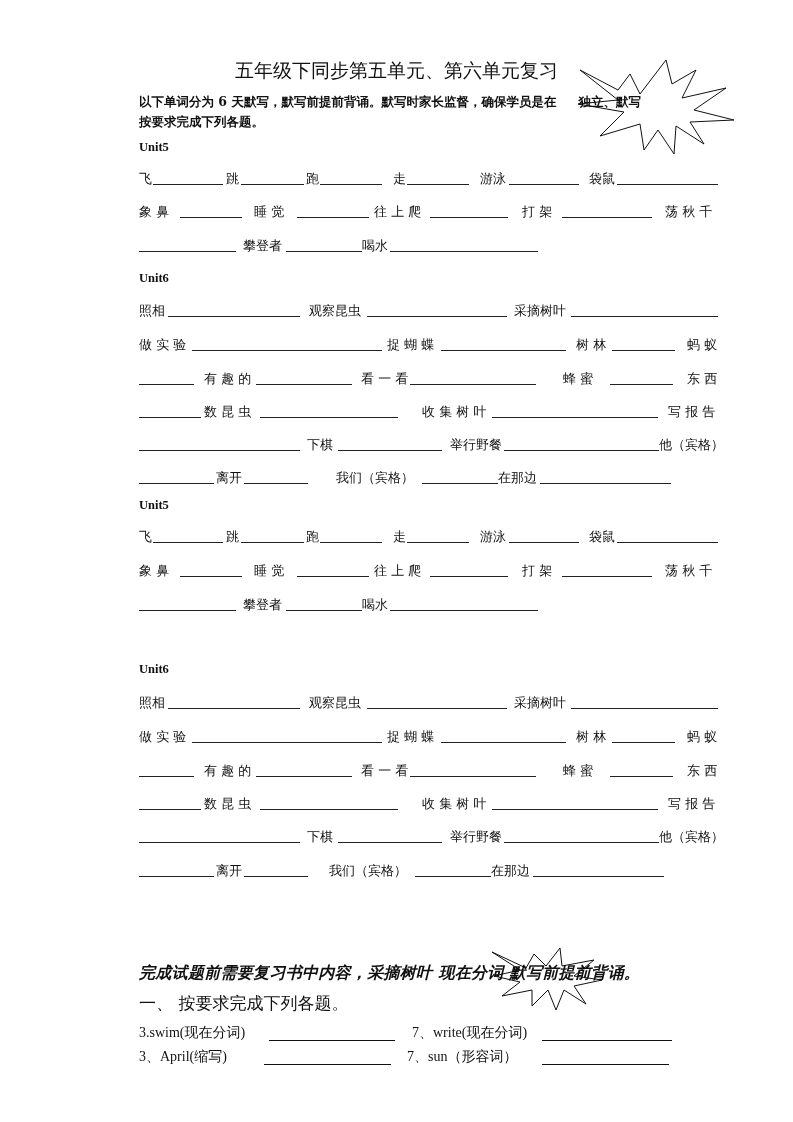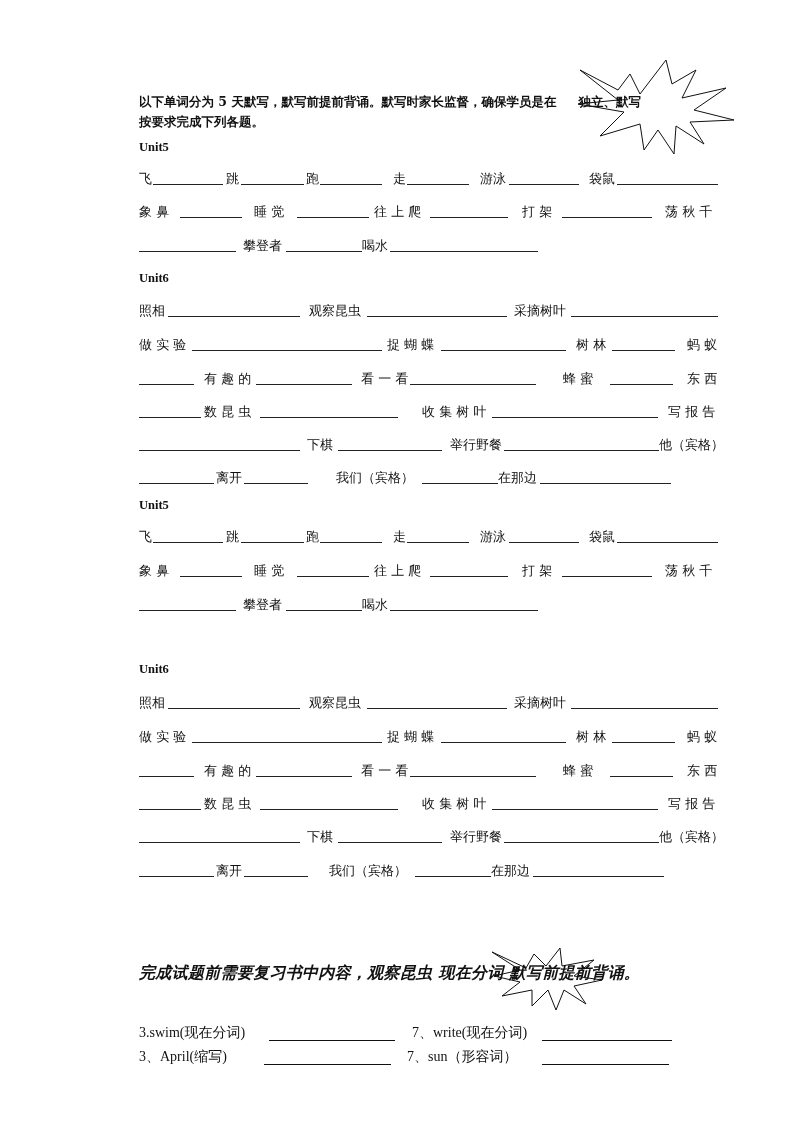--- a/index.html
+++ b/index.html
@@ -20,27 +20,28 @@
           font-style: italic; white-space: nowrap; letter-spacing: 0.3px; }
   .section { position: absolute; left: 139px; top: 992px; font-size: 17px; white-space: nowrap; }
   .q { position: absolute; font-size: 14px; white-space: nowrap; font-family: "Liberation Serif", serif; }
   .qline { position: absolute; height: 0; border-bottom: 1px solid #111; }
 </style>
 </head>
 <body>
 
 <div class="page">
 
+  <div class="title">五年级下同步第五单元、第六单元复习</div>
 
   <svg class="star" style="left:578px; top:56px;" width="170" height="102" viewBox="0 0 170 102">
     <polygon fill="none" stroke="#111" stroke-width="1" points="2,14 40,34 52,18 62,38 88,4 94,28 118,14 104,42 148,32 116,54 156,64 112,66 126,88 98,70 96,98 80,74 66,94 62,68 22,80 46,56 0,48 40,44"></polygon>
   </svg>
 
   <div class="intro">
-    <span>以下单词分为 5 天默写，默写前提前背诵。默写时家长监督，确保学员是在</span><span style="display:inline-block;width:22px"></span><span>独立、默写</span><br>
+    <span>以下单词分为 6 天默写，默写前提前背诵。默写时家长监督，确保学员是在</span><span style="display:inline-block;width:22px"></span><span>独立、默写</span><br>
     <span>按要求完成下列各题。</span>
   </div>
 
   <div class="unit" style="top:140px">Unit5</div>
 
   <div class="row" style="top:170px">
     <span class="item" style="left:0">飞</span>
     <span class="blank" style="left:14px;width:70px"></span>
     <span class="item" style="left:87px">跳</span>
     <span class="blank" style="left:102px;width:63px"></span>
@@ -225,27 +226,28 @@
     <span class="blank" style="left:0;width:75px"></span>
     <span class="item" style="left:77px">离开</span>
     <span class="blank" style="left:105px;width:64px"></span>
     <span class="item" style="left:190px">我们（宾格）</span>
     <span class="blank" style="left:276px;width:76px"></span>
     <span class="item" style="left:352px">在那边</span>
     <span class="blank" style="left:394px;width:131px"></span>
   </div>
 
   <div class="note">
-    <span>完成试题前需要复习书中内容，观察昆虫</span><span style="display:inline-block;width:6px"></span><span>现在分词</span><span style="display:inline-block;width:6px"></span><span>默写前提前背诵。</span>
+    <span>完成试题前需要复习书中内容，采摘树叶</span><span style="display:inline-block;width:6px"></span><span>现在分词</span><span style="display:inline-block;width:6px"></span><span>默写前提前背诵。</span>
   </div>
 
   <svg class="star" style="left:490px; top:946px;" width="120" height="66" viewBox="0 0 120 66">
     <polygon fill="none" stroke="#111" stroke-width="1" points="2,6 36,22 44,8 56,20 70,2 72,20 104,14 84,30 112,34 84,40 96,58 74,44 66,64 58,44 42,60 42,44 12,50 30,36 4,30 30,24"></polygon>
   </svg>
 
+  <div class="section">一、  按要求完成下列各题。</div>
 
   <div class="q" style="left:139px; top:1024px">3.swim(现在分词)</div>
   <div class="qline" style="left:269px; top:1040px; width:126px"></div>
 
   <div class="q" style="left:412px; top:1024px">7、write(现在分词)</div>
   <div class="qline" style="left:542px; top:1040px; width:130px"></div>
 
   <div class="q" style="left:139px; top:1048px">3、April(缩写)</div>
   <div class="qline" style="left:264px; top:1064px; width:127px"></div>
 

